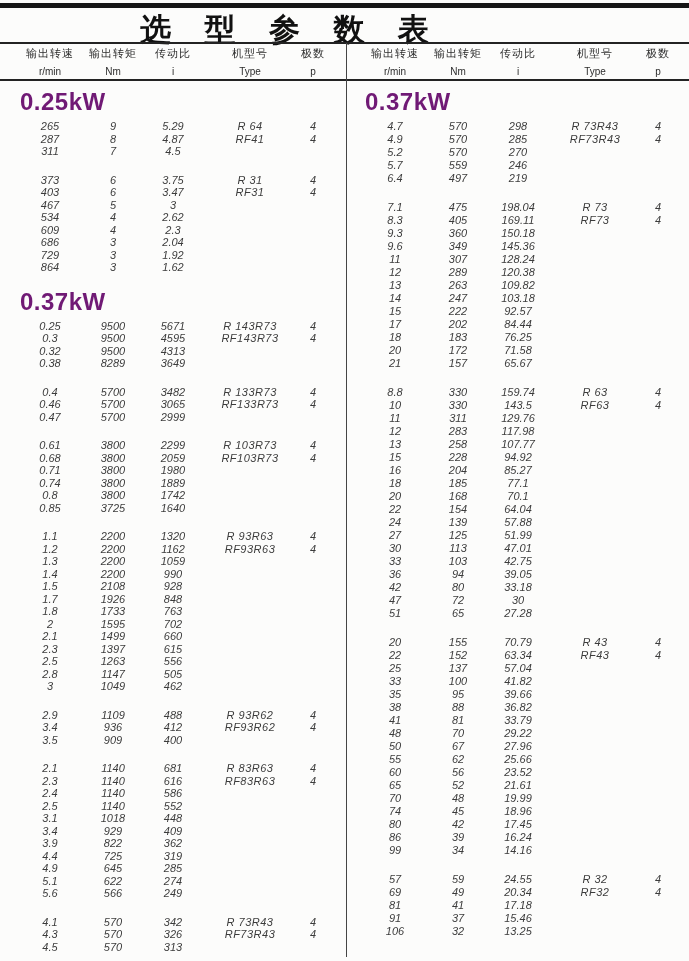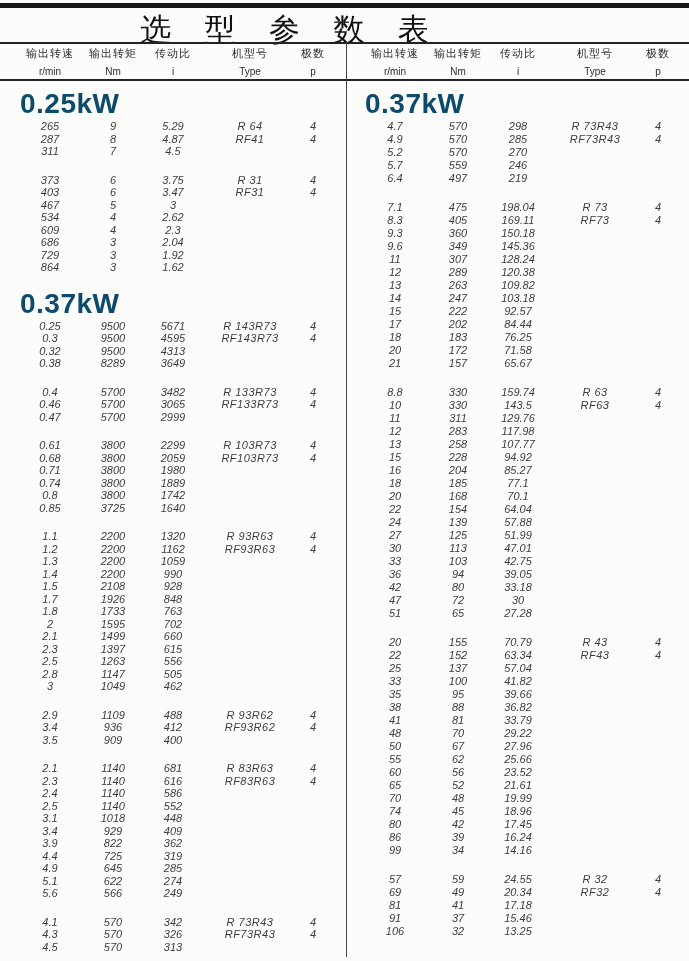--- a/index.html
+++ b/index.html
@@ -7,21 +7,21 @@
   body {
     position:relative;
     background:#fcfcfb;
     font-family:"Liberation Sans", sans-serif;
     color:#3c3c3c;
     overflow:hidden;
   }
   .top-border { position:absolute; top:3px; left:0; width:689px; height:5px; background:#161616; }
   .page-title {
     position:absolute; top:9px; left:0; width:569px;
-    text-align:center; font-size:31px; font-weight:normal; color:#111;
+    text-align:center; font-size:31px; font-weight:bold; color:#111;
     letter-spacing:0.40em; padding-left:0.40em; white-space:nowrap;
   }
   .title-divider  { position:absolute; top:42px; left:0; width:689px; height:2px; background:#232323; }
   .header-divider { position:absolute; top:79px; left:0; width:689px; height:2px; background:#232323; }
   .column-divider { position:absolute; top:43px; left:346px; width:1px; height:914px; background:#454545; }
 
   .header-half {
     position:absolute; top:46px; height:31px;
     display:grid; grid-template-columns:68px 58px 62px 92px 34px;
     padding-left:16px;
@@ -30,21 +30,21 @@
   .header-half.hright { left:345px; width:344px; }
   .hcol { display:flex; flex-direction:column; align-items:center; justify-content:space-between; }
   .hlabel { font-size:11px; color:#2d2d2d; letter-spacing:1px; }
   .hunit  { font-size:10px; color:#2d2d2d; }
 
   .col { position:absolute; top:82px; }
   .col.cleft  { left:0;     width:345px; }
   .col.cright { left:345px; width:344px; }
 
   .kw-heading {
-    font-weight:bold; font-size:28px; color:#0c4a6e;
+    font-weight:bold; font-size:24px; color:#701a75;
     margin:14px 0 0 20px; height:27px; letter-spacing:0.5px;
   }
   .kw-heading:first-child { margin-top:6px; }
   .group { margin-top:16px;font-style:italic; }
   .kw-heading + .group { margin-top:5px; }
 
   .row {
     display:grid; grid-template-columns:68px 58px 62px 92px 34px;
     padding-left:16px;
   }

